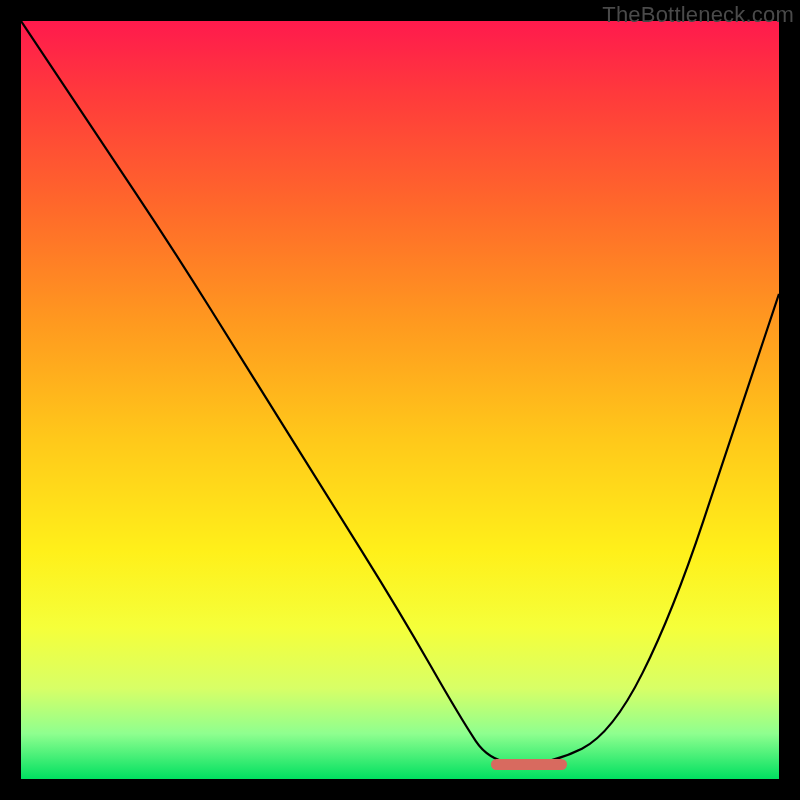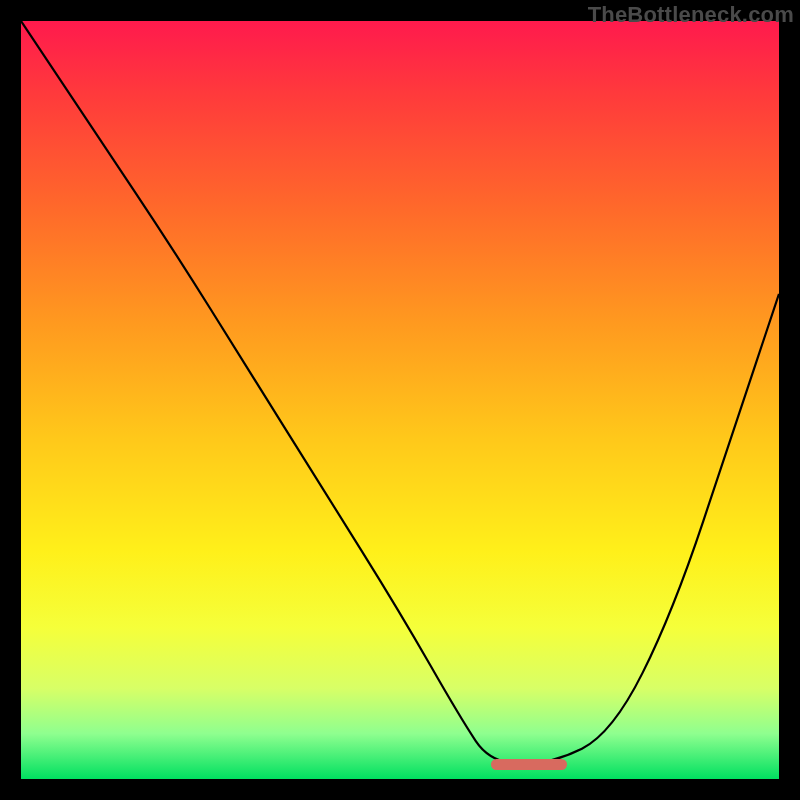--- a/index.html
+++ b/index.html
@@ -29,21 +29,21 @@
       #8fff8f 94%,
       #00e060 100%);
   }
   .watermark {
     position: absolute;
     top: 2px;
     right: 6px;
     color: #4a4a4a;
     font-size: 22px;
     letter-spacing: 0.2px;
-    font-weight: 700;
+    font-weight: 400;
     z-index: 5;
   }
   svg.curve {
     position: absolute;
     left: 0;
     top: 0;
     width: 758px;
     height: 758px;
     z-index: 3;
   }

